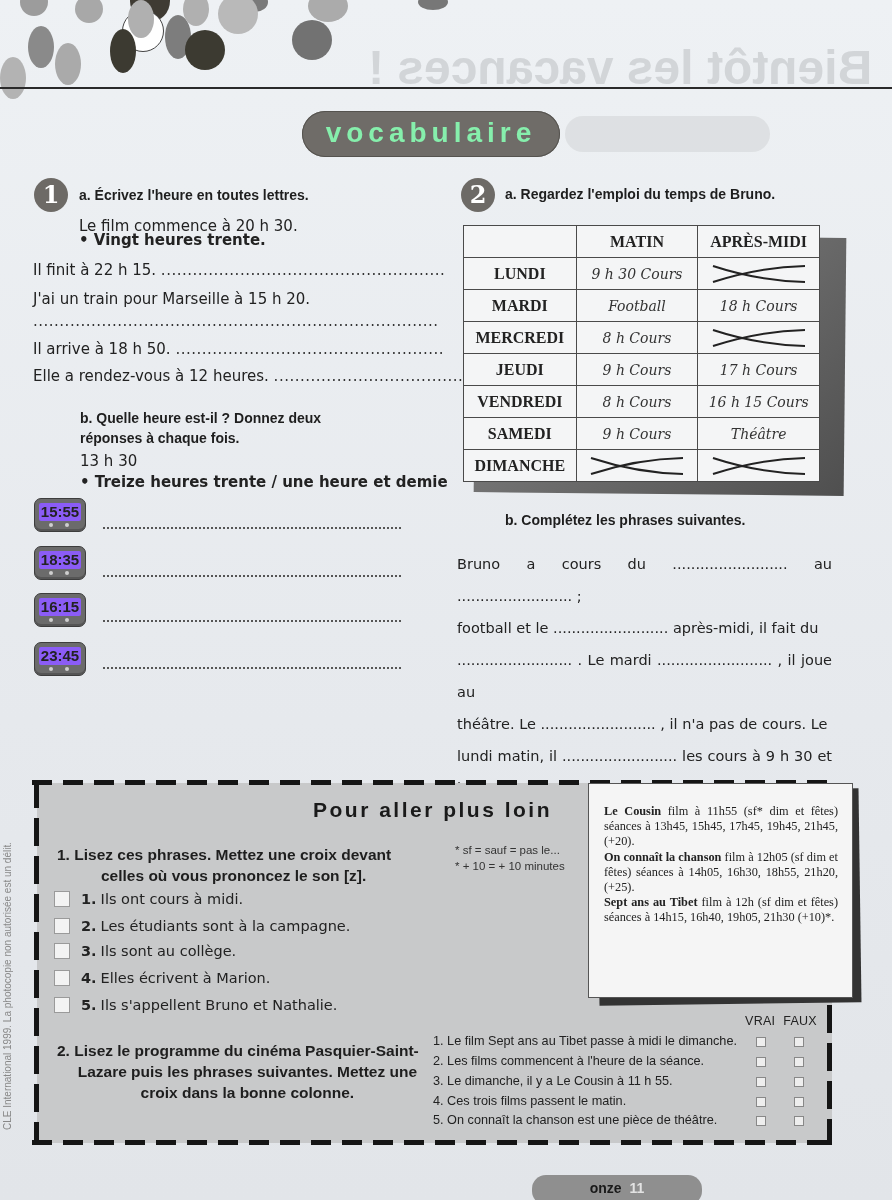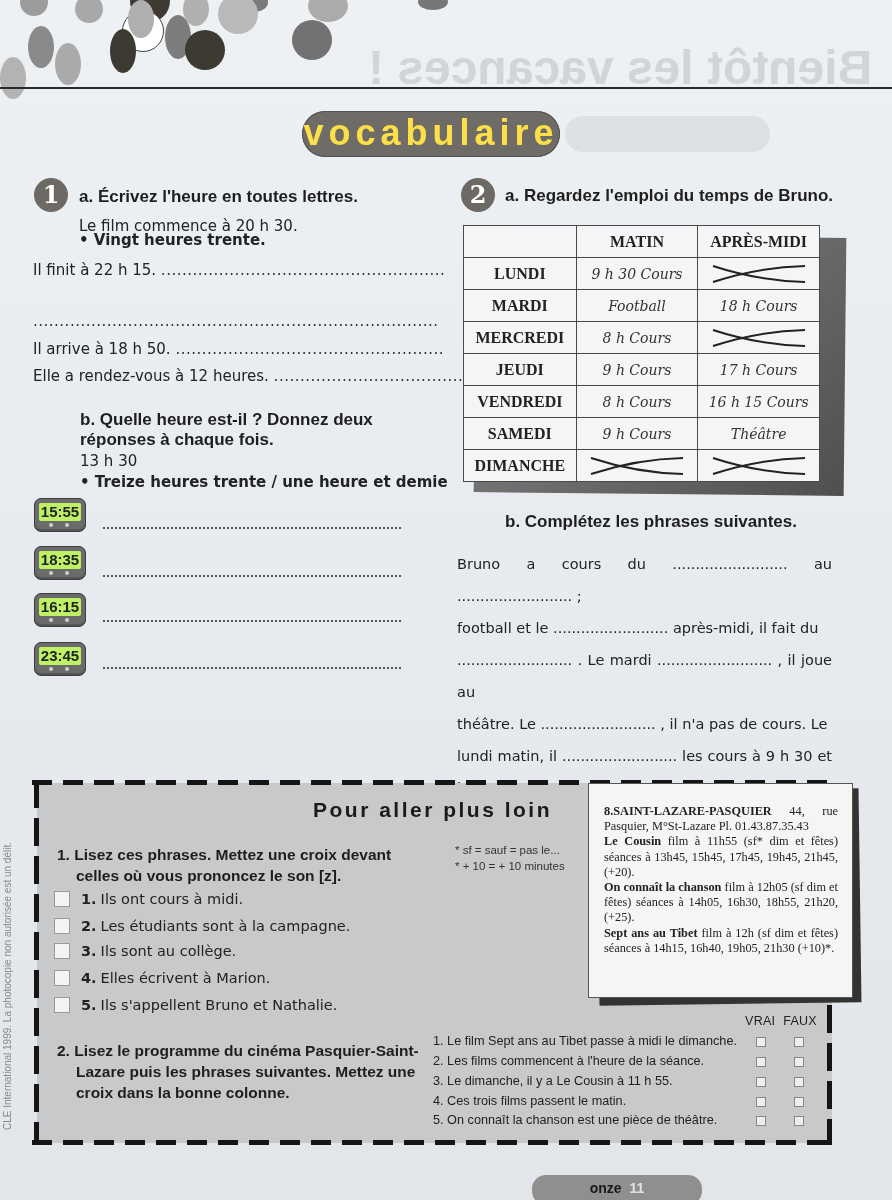--- a/index.html
+++ b/index.html
@@ -15,48 +15,48 @@
   
   .dot { position: absolute; border-radius: 50%; }
   .ghost-title2 {
     position: absolute; right: 20px; top: 40px; font-family: "Liberation Sans", sans-serif;
     font-weight: bold; font-size: 48px; color: #d2d5d8; transform: scaleX(-1);
   }
   .header-rule { position: absolute; left: 0; right: 0; top: 87px; height: 2px; background: #2a2a2a; }
 
   .pill-title {
     position: absolute; left: 302px; top: 111px; width: 258px; height: 46px;
-    background: #6f6c68; border-radius: 23px; color: #fde047;
-    font-family: "Liberation Sans", sans-serif; font-weight: bold; font-size: 36px;
+    background: #6f6c68; border-radius: 23px; color: #86efac;
+    font-family: "Liberation Sans", sans-serif; font-weight: bold; font-size: 28px;
     letter-spacing: 5px; text-align: center; line-height: 44px;
     box-shadow: 0 0 0 1px #55534f inset;
   }
   .ghost-pill {
     position: absolute; left: 565px; top: 116px; width: 205px; height: 36px;
     background: #d9dcdf; border-radius: 18px; opacity: .8;
   }
 
   
   .badge {
     position: absolute; width: 34px; height: 34px; border-radius: 50%;
     background: #6d6a66; color: #fff; font-family: "DejaVu Serif", serif;
     font-size: 24px; font-weight: bold; text-align: center; line-height: 34px;
   }
   .txt { position: absolute; font-family: "DejaVu Sans", sans-serif; font-size: 15px; color: #222; white-space: nowrap; }
   .bold { font-weight: bold; }
-  .instr { position: absolute; font-family: "Liberation Sans", sans-serif; font-weight: bold; font-size: 17px; color: #1e1e1e; white-space: nowrap; }
+  .instr { position: absolute; font-family: "Liberation Sans", sans-serif; font-weight: bold; font-size: 14px; color: #1e1e1e; white-space: nowrap; }
   .dots { letter-spacing: 0.5px; color: #333; }
 
   
   .clock {
     position: absolute; width: 52px; height: 34px; background: #6b6b6b; border-radius: 7px;
     border: 1px solid #3d3d3d; box-shadow: inset 0 -2px 0 #555;
   }
   .clock .screen {
-    position: absolute; left: 4px; top: 4px; right: 4px; height: 18px; background: #bef264;
+    position: absolute; left: 4px; top: 4px; right: 4px; height: 18px; background: #8b5cf6;
     border-radius: 2px; font-family: "Liberation Sans", sans-serif; font-weight: bold; font-size: 15px;
     text-align: center; line-height: 18px; color: #222;
   }
   .clock .led { position: absolute; bottom: 4px; width: 4px; height: 4px; border-radius: 50%; background: #cfcfcf; }
   .answer-line { position: absolute; left: 103px; width: 298px; border-bottom: 2px dotted #555; height: 2px; }
 
   
   .tt-shadow { position: absolute; left: 475px; top: 236px; width: 370px; height: 258px; background: linear-gradient(135deg,#8a8a8a,#4f4f4f); transform: rotate(0.6deg); }
   .tt {
     position: absolute; left: 463px; top: 225px; width: 357px; border-collapse: collapse; background: #f4f5f6;
@@ -80,21 +80,21 @@
   .dash-top, .dash-bot { position: absolute; left: 32px; width: 803px; height: 5px;
     background: repeating-linear-gradient(90deg, #151515 0 20px, transparent 20px 31px); }
   .dash-top { top: 780px; }
   .dash-bot { top: 1140px; }
   .dash-left, .dash-right { position: absolute; width: 5px;
     background: repeating-linear-gradient(180deg, #151515 0 28px, transparent 28px 38px); }
   .dash-left { left: 34px; top: 780px; height: 365px; }
   .dash-right { left: 827px; top: 1005px; height: 140px; }
 
   .box-title { position: absolute; left: 313px; top: 798px; font-family: "Liberation Sans", sans-serif; font-weight: bold; font-size: 21px; letter-spacing: 2.5px; color: #1a1a1a; }
-  .box-instr { position: absolute; font-family: "Liberation Sans", sans-serif; font-weight: bold; font-size: 15.5px; line-height: 21px; color: #1e1e1e; }
+  .box-instr { position: absolute; font-family: "Liberation Sans", sans-serif; font-weight: bold; font-size: 15.5px; line-height: 21px; color: #1e1e1e; text-align: center; }
   .footnote { position: absolute; left: 455px; top: 842px; font-size: 11.5px; line-height: 16px; color: #333; font-family: "Liberation Sans", sans-serif; }
 
   .cb-row { position: absolute; left: 54px; display: flex; align-items: center; font-size: 14.5px; color: #222; }
   .cb { width: 16px; height: 16px; background: #f3f3f3; border: 1px solid #9a9a9a; margin-right: 11px; }
   .cb-row b { margin-right: 4px; }
 
   .cinema-shadow { position: absolute; left: 598px; top: 790px; width: 262px; height: 214px; background: #333; transform: rotate(-0.8deg); }
   .cinema {
     position: absolute; left: 588px; top: 783px; width: 265px; height: 215px; background: #f5f5f5;
     border: 1px solid #555; padding: 20px 14px 0 15px;
@@ -150,20 +150,23 @@
 
   <div class="badge" style="left:34px;top:178px;">1</div>
   <div class="instr" style="left:79px;top:187px;">a. Écrivez l'heure en toutes lettres.</div>
   <div class="txt" style="left:79px;top:217px;">Le film commence à 20 h 30.</div>
   <div class="txt bold" style="left:79px;top:231px;">• Vingt heures trente.</div>
 
   <div class="txt" style="left:33px;top:261px;">
     <span>Il finit à 22 h 15.</span>
     <span class="dots">......................................................</span>
   </div>
+  <div class="txt" style="left:33px;top:290px;">
+    <span>J'ai un train pour Marseille à 15 h 20.</span>
+  </div>
   <div class="txt" style="left:33px;top:312px;">
     <span class="dots">.............................................................................</span>
   </div>
   <div class="txt" style="left:33px;top:340px;">
     <span>Il arrive à 18 h 50.</span>
     <span class="dots">...................................................</span>
   </div>
   <div class="txt" style="left:33px;top:367px;">
     <span>Elle a rendez-vous à 12 heures.</span>
     <span class="dots">.....................................</span>
@@ -316,21 +319,20 @@
     <span>Elles écrivent à Marion.</span>
   </div>
   <div class="cb-row" style="top:997px;">
     <div class="cb"></div>
     <b>5.</b>
     <span>Ils s'appellent Bruno et Nathalie.</span>
   </div>
 
   <div class="cinema-shadow"></div>
   <div class="cinema">
-    <p><b>8.SAINT-LAZARE-PASQUIER</b> <span>44, rue Pasquier, M°St-Lazare Pl. 01.43.87.35.43</span></p>
     <p><b>Le Cousin</b> <span>film à 11h55 (sf* dim et fêtes) séances à 13h45, 15h45, 17h45, 19h45, 21h45, (+20).</span></p>
     <p><b>On connaît la chanson</b> <span>film à 12h05 (sf dim et fêtes) séances à 14h05, 16h30, 18h55, 21h20, (+25).</span></p>
     <p><b>Sept ans au Tibet</b> <span>film à 12h (sf dim et fêtes) séances à 14h15, 16h40, 19h05, 21h30 (+10)*.</span></p>
   </div>
 
   <div class="box-instr" style="left:57px;top:1040px;">
     <div>2. Lisez le programme du cinéma Pasquier-Saint-</div>
     <div style="padding-left:19px;">Lazare puis les phrases suivantes. Mettez une</div>
     <div style="padding-left:19px;">croix dans la bonne colonne.</div>
   </div>

